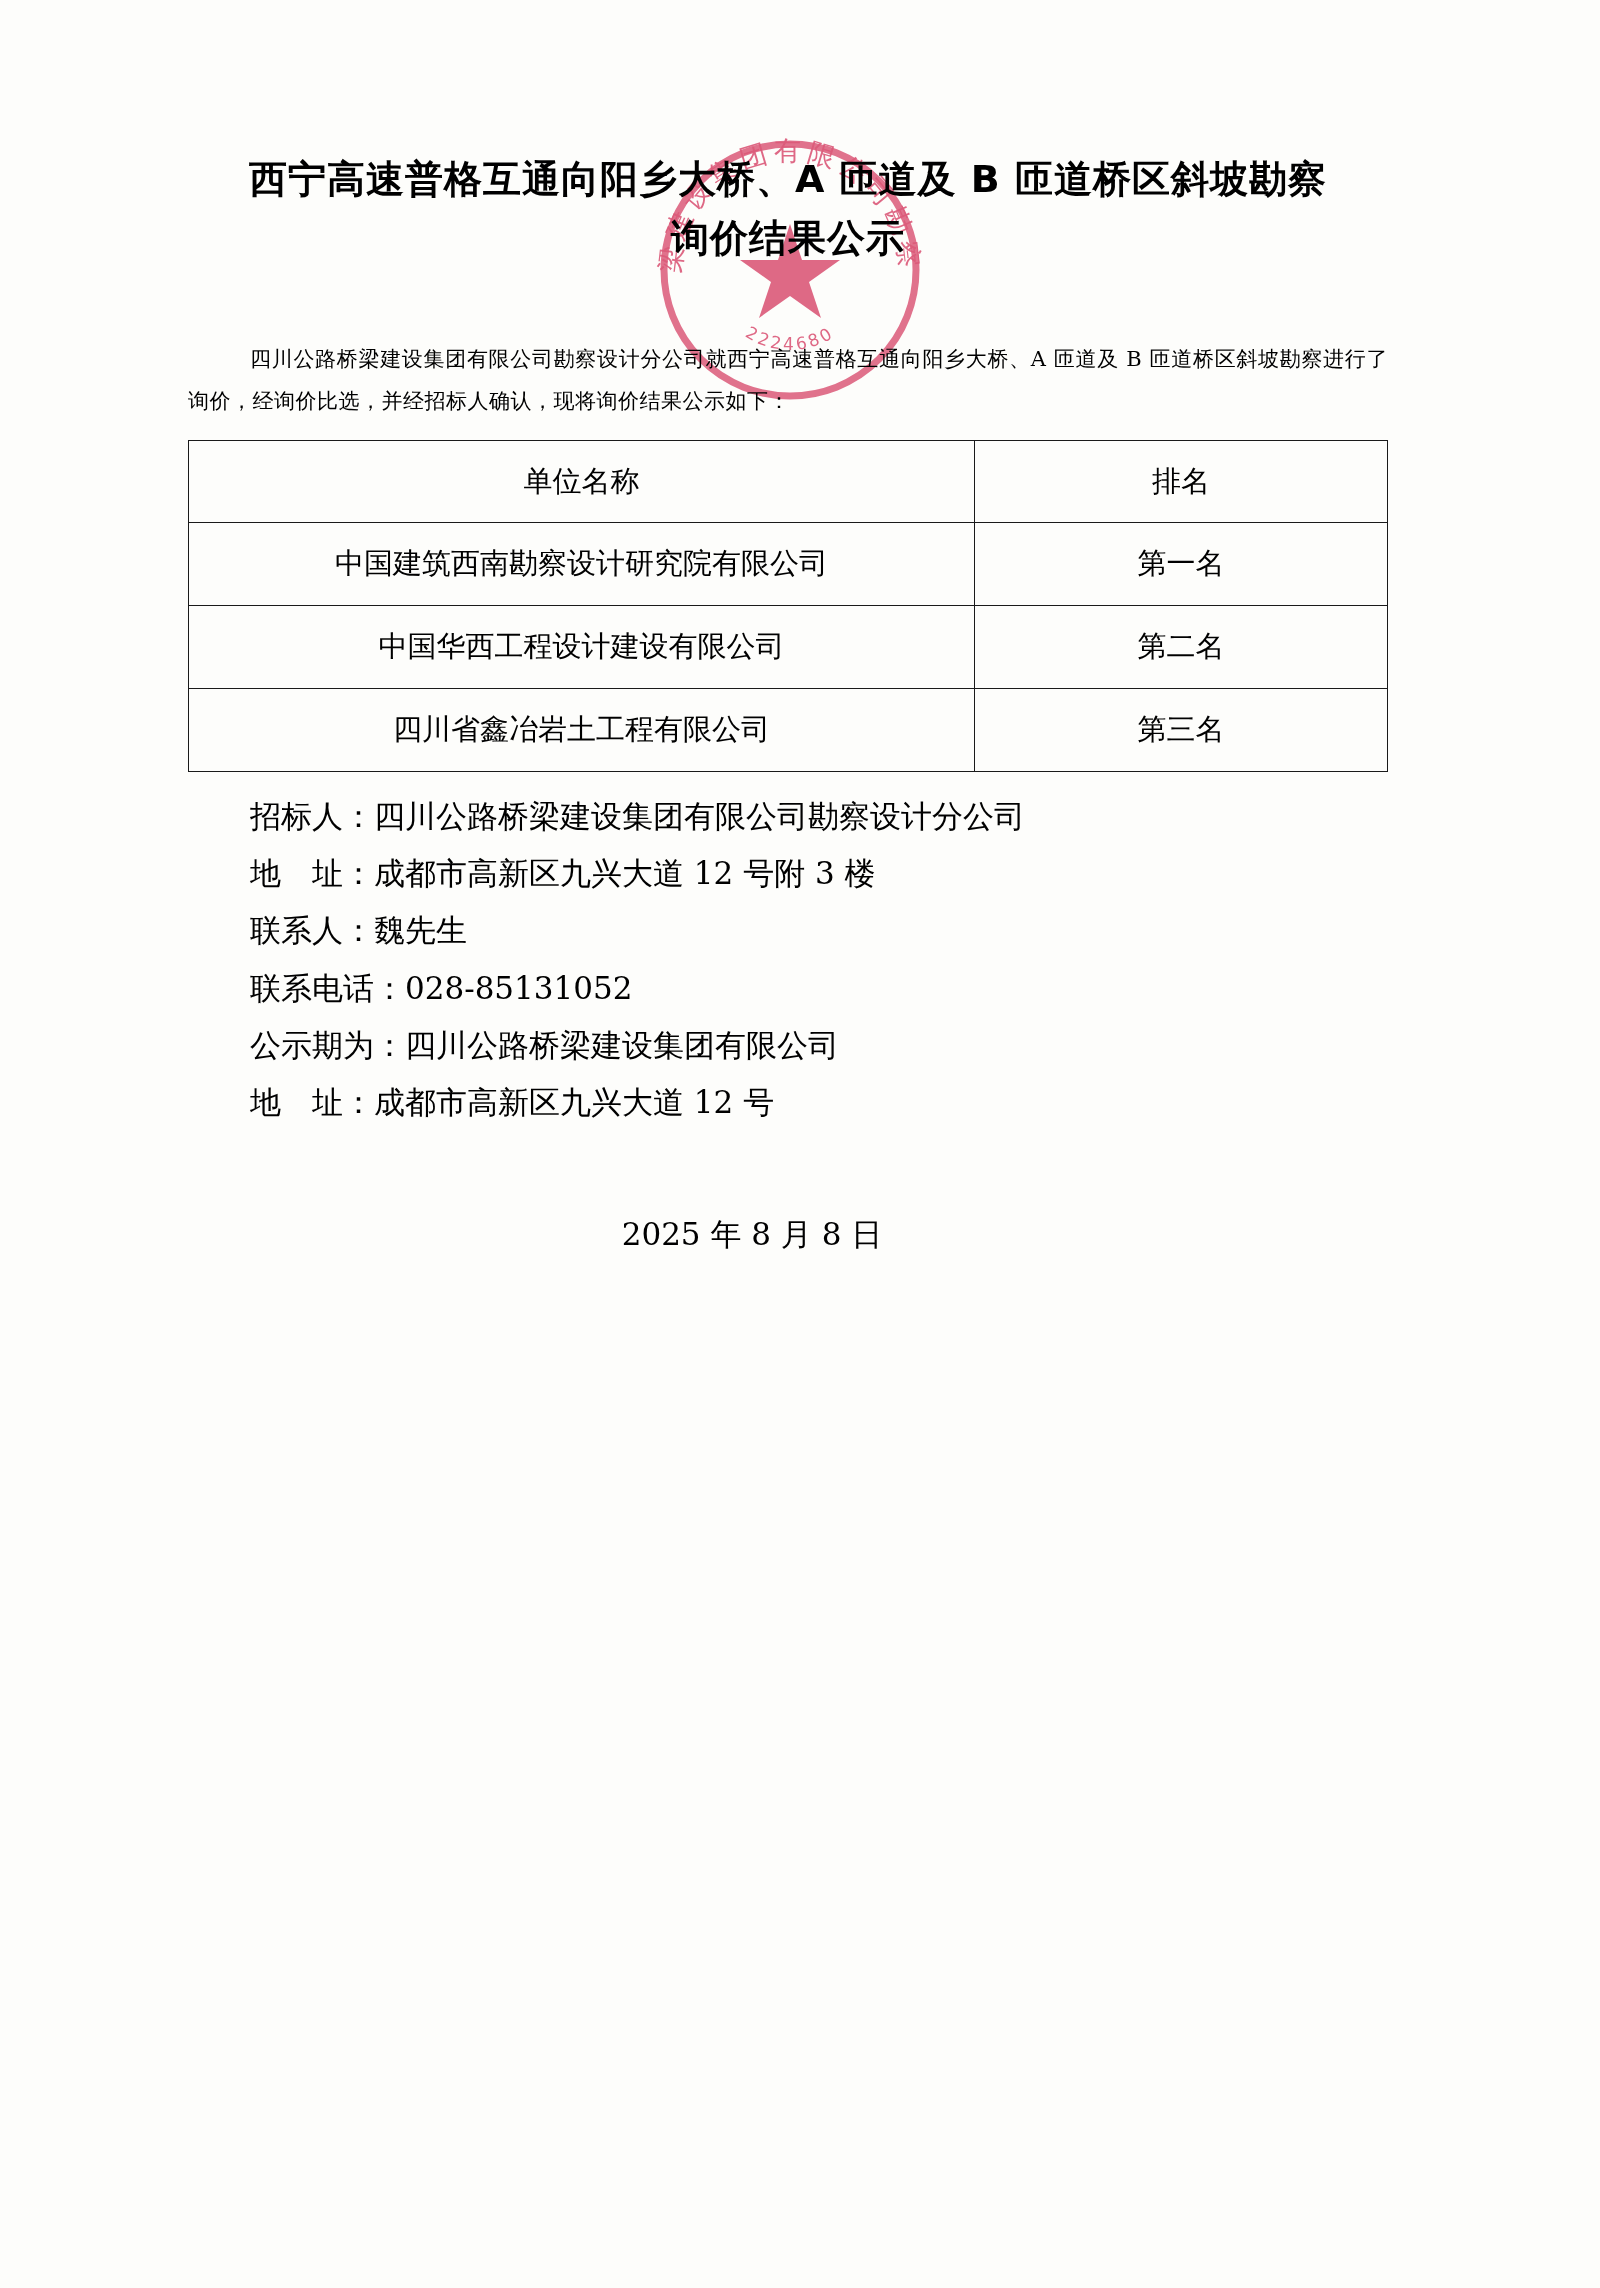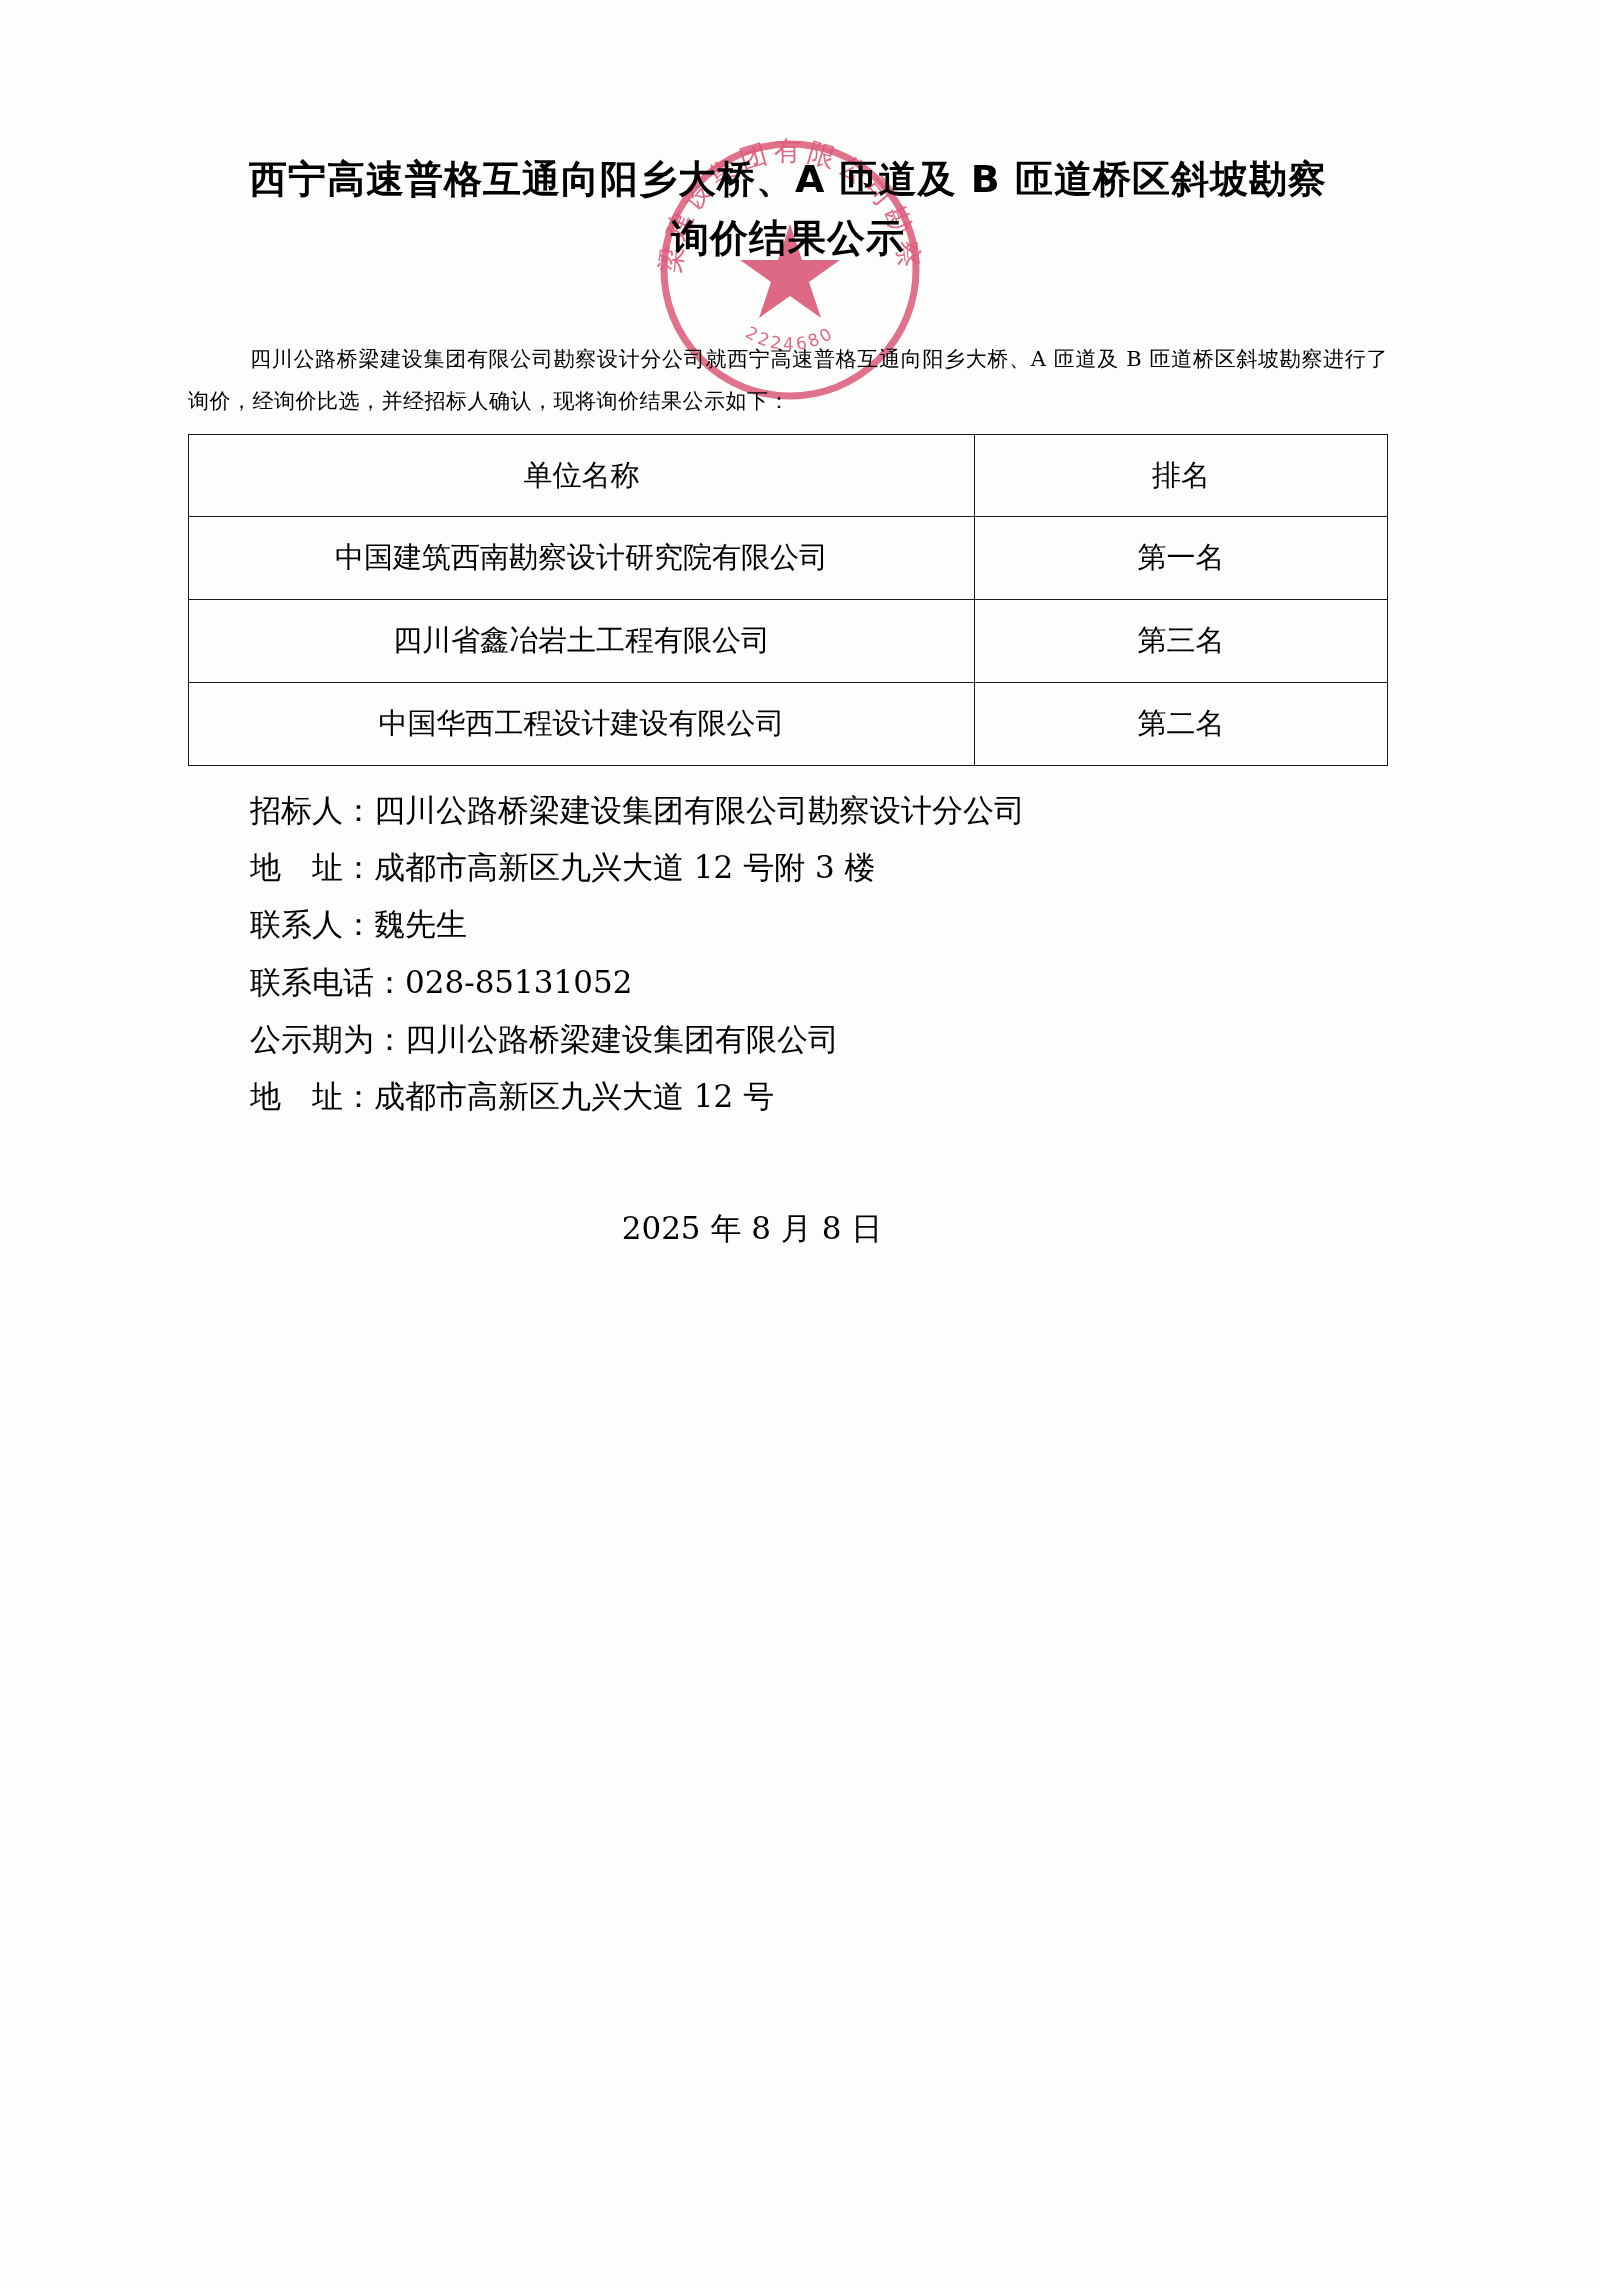--- a/index.html
+++ b/index.html
@@ -49,21 +49,21 @@
   .para.indent {
     text-indent: 62px;
   }
   .para-block-1 {
     margin-top: 70px;
     letter-spacing: 0.5px;
   }
   table.result-table {
     border-collapse: collapse;
     width: 100%;
-    margin-top: 12px;
+    margin-top: 18px;
     table-layout: fixed;
   }
   table.result-table td {
     border: 1px solid #1a1a1a;
     text-align: center;
     font-size: 29px;
     padding: 22px 8px;
     line-height: 1.3;
   }
   table.result-table td.col-name { width: 66%; }
@@ -134,26 +134,26 @@
       <tbody>
         <tr>
           <td class="col-name">单位名称</td>
           <td class="col-rank">排名</td>
         </tr>
         <tr>
           <td class="col-name">中国建筑西南勘察设计研究院有限公司</td>
           <td class="col-rank">第一名</td>
         </tr>
         <tr>
+          <td class="col-name">中国华西工程设计建设有限公司</td>
+          <td class="col-rank">第二名</td>
+        </tr>
+        <tr>
           <td class="col-name">四川省鑫冶岩土工程有限公司</td>
           <td class="col-rank">第三名</td>
-        </tr>
-        <tr>
-          <td class="col-name">中国华西工程设计建设有限公司</td>
-          <td class="col-rank">第二名</td>
         </tr>
       </tbody>
     </table>
 
 
     <div class="contact-block">
       <div class="contact-line">招标人：四川公路桥梁建设集团有限公司勘察设计分公司</div>
       <div class="contact-line">地　址：成都市高新区九兴大道 12 号附 3 楼</div>
       <div class="contact-line">联系人：魏先生</div>
       <div class="contact-line">联系电话：028-85131052</div>

